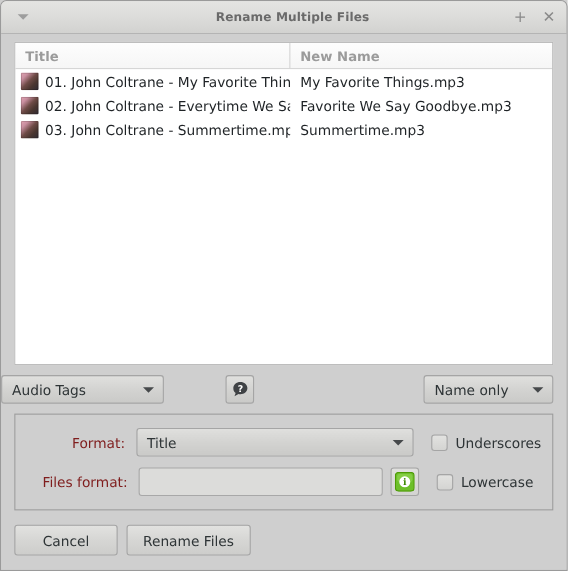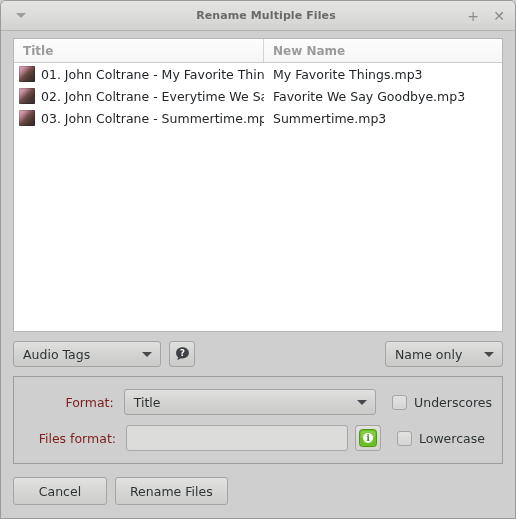--- a/index.html
+++ b/index.html
@@ -158,24 +158,25 @@
     box-shadow: inset 0 0 0 1px rgba(0,0,0,0.15);
   }
   .fname {
     overflow: hidden;
     text-overflow: clip;
     white-space: nowrap;
   }
 
   
   .midbar {
-    margin: 9px 12px 0 12px;
+    margin: 9px 12px 0 0;
     display: flex;
     align-items: center;
     height: 26px;
+    gap: 48px;
   }
   .spacer { flex: 1 1 auto; }
 
   .combo {
     position: relative;
     box-sizing: border-box;
     height: 26px;
     background: linear-gradient(to bottom, #e0e0de 0%, #d3d3d1 50%, #cacac8 100%);
     border: 1px solid #a5a5a5;
     border-radius: 3px;

